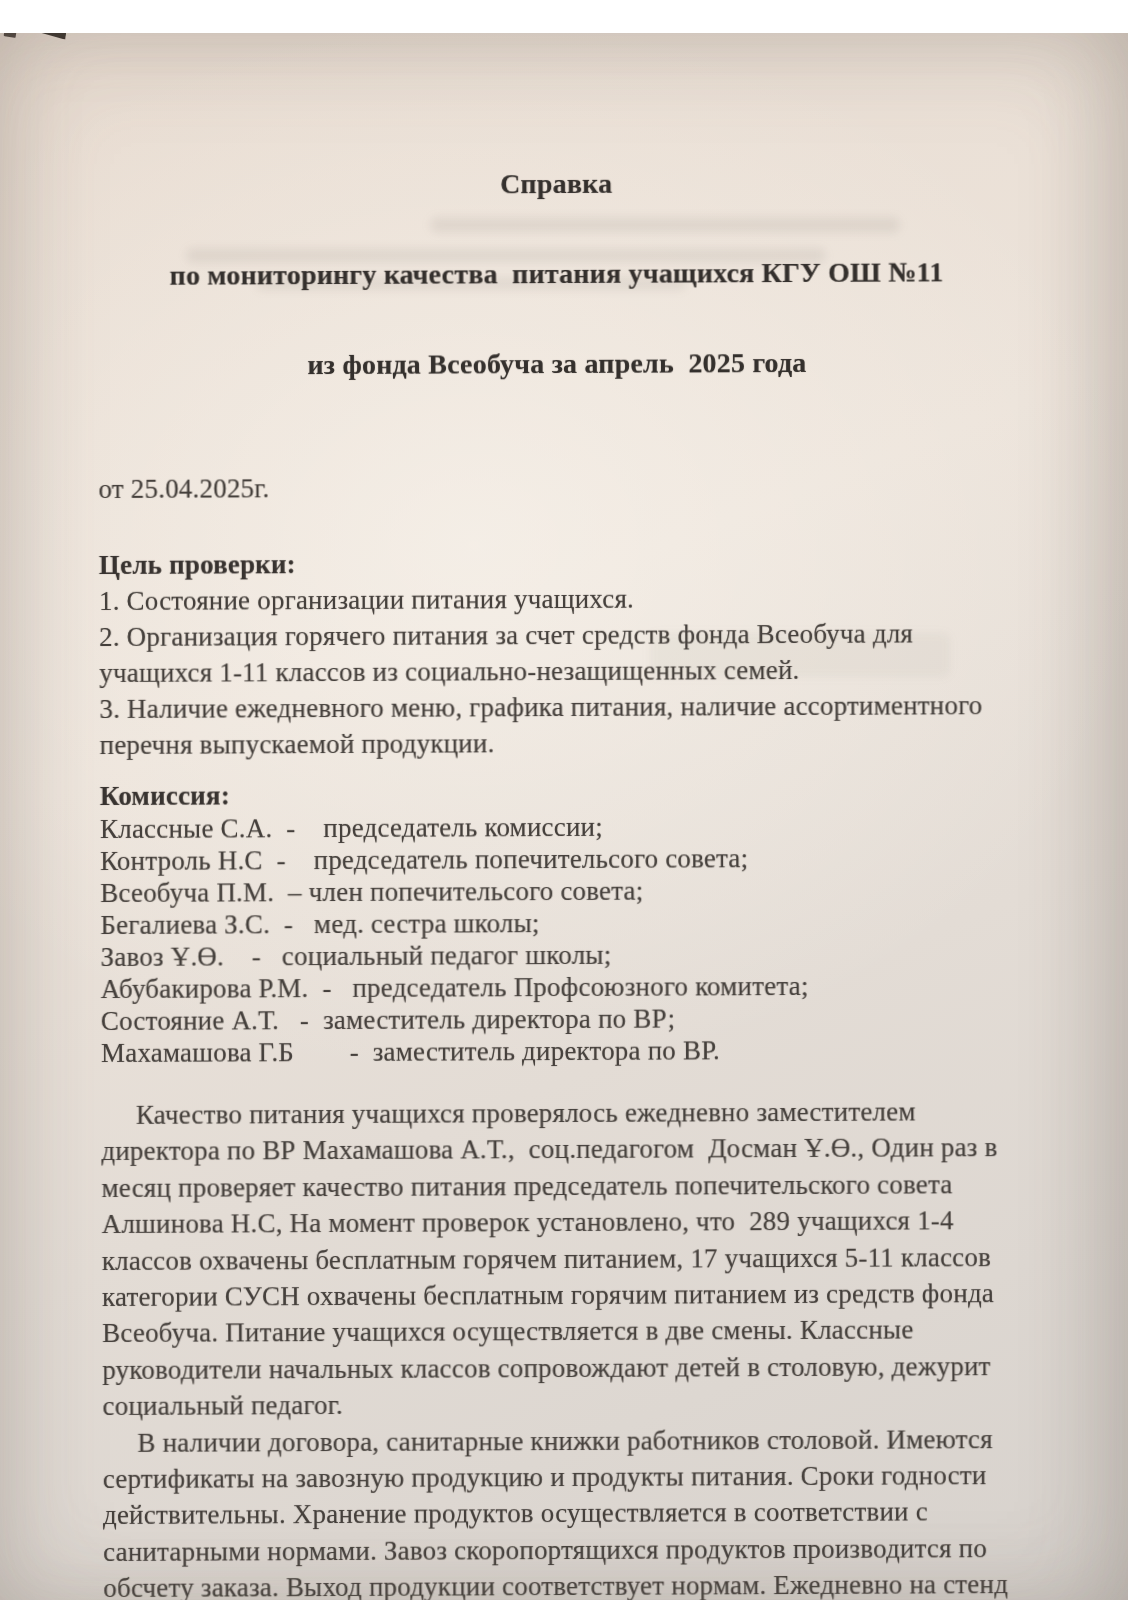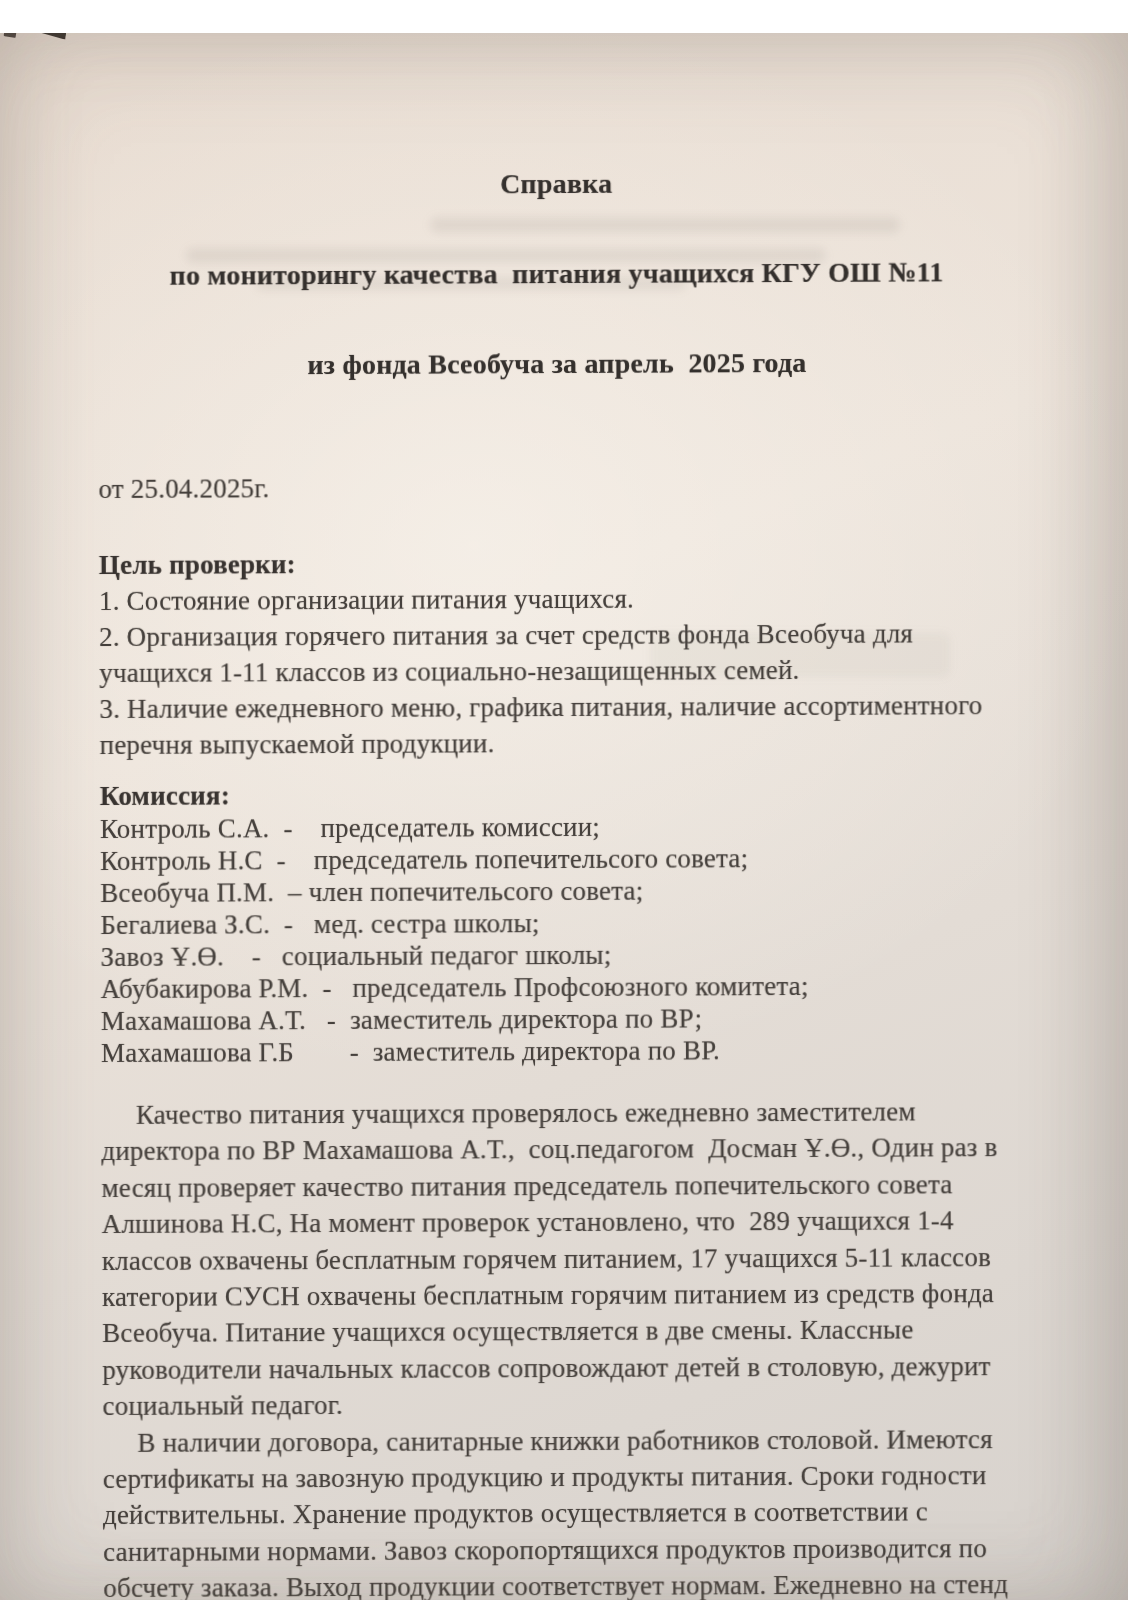--- a/index.html
+++ b/index.html
@@ -150,27 +150,27 @@
 
     <div class="section-heading purpose-heading">Цель проверки:</div>
     <div class="purpose-item">1. Состояние организации питания учащихся.</div>
     <div class="purpose-item">2. Организация горячего питания за счет средств фонда Всеобуча для
 учащихся 1-11 классов из социально-незащищенных семей.</div>
     <div class="purpose-item">3. Наличие ежедневного меню, графика питания, наличие ассортиментного
 перечня выпускаемой продукции.</div>
 
     <div class="section-heading commission-heading">Комиссия:</div>
 
-    <div class="member-row"><span>Контроль С.А.</span><span>  -    </span><span>председатель комиссии;</span></div>
+    <div class="member-row"><span>Классные С.А.</span><span>  -    </span><span>председатель комиссии;</span></div>
     <div class="member-row"><span>Контроль Н.С</span><span>  -    </span><span>председатель попечительсого совета;</span></div>
     <div class="member-row"><span>Всеобуча П.М.</span><span>  – </span><span>член попечительсого совета;</span></div>
     <div class="member-row"><span>Бегалиева З.С.</span><span>  -   </span><span>мед. сестра школы;</span></div>
     <div class="member-row"><span>Завоз Ұ.Ө.</span><span>    -   </span><span>социальный педагог школы;</span></div>
     <div class="member-row"><span>Абубакирова Р.М.</span><span>  -   </span><span>председатель Профсоюзного комитета;</span></div>
-    <div class="member-row"><span>Махамашова А.Т.</span><span>   -  </span><span>заместитель директора по ВР;</span></div>
+    <div class="member-row"><span>Состояние А.Т.</span><span>   -  </span><span>заместитель директора по ВР;</span></div>
     <div class="member-row"><span>Махамашова Г.Б</span><span>        -  </span><span>заместитель директора по ВР.</span></div>
 
     <div class="body-paragraph paragraph-1">     Качество питания учащихся проверялось ежедневно заместителем
 директора по ВР Махамашова А.Т.,  соц.педагогом  Досман Ұ.Ө., Один раз в
 месяц проверяет качество питания председатель попечительского совета
 Алшинова Н.С, На момент проверок установлено, что  289 учащихся 1-4
 классов охвачены бесплатным горячем питанием, 17 учащихся 5-11 классов
 категории СУСН охвачены бесплатным горячим питанием из средств фонда
 Всеобуча. Питание учащихся осуществляется в две смены. Классные
 руководители начальных классов сопровождают детей в столовую, дежурит

